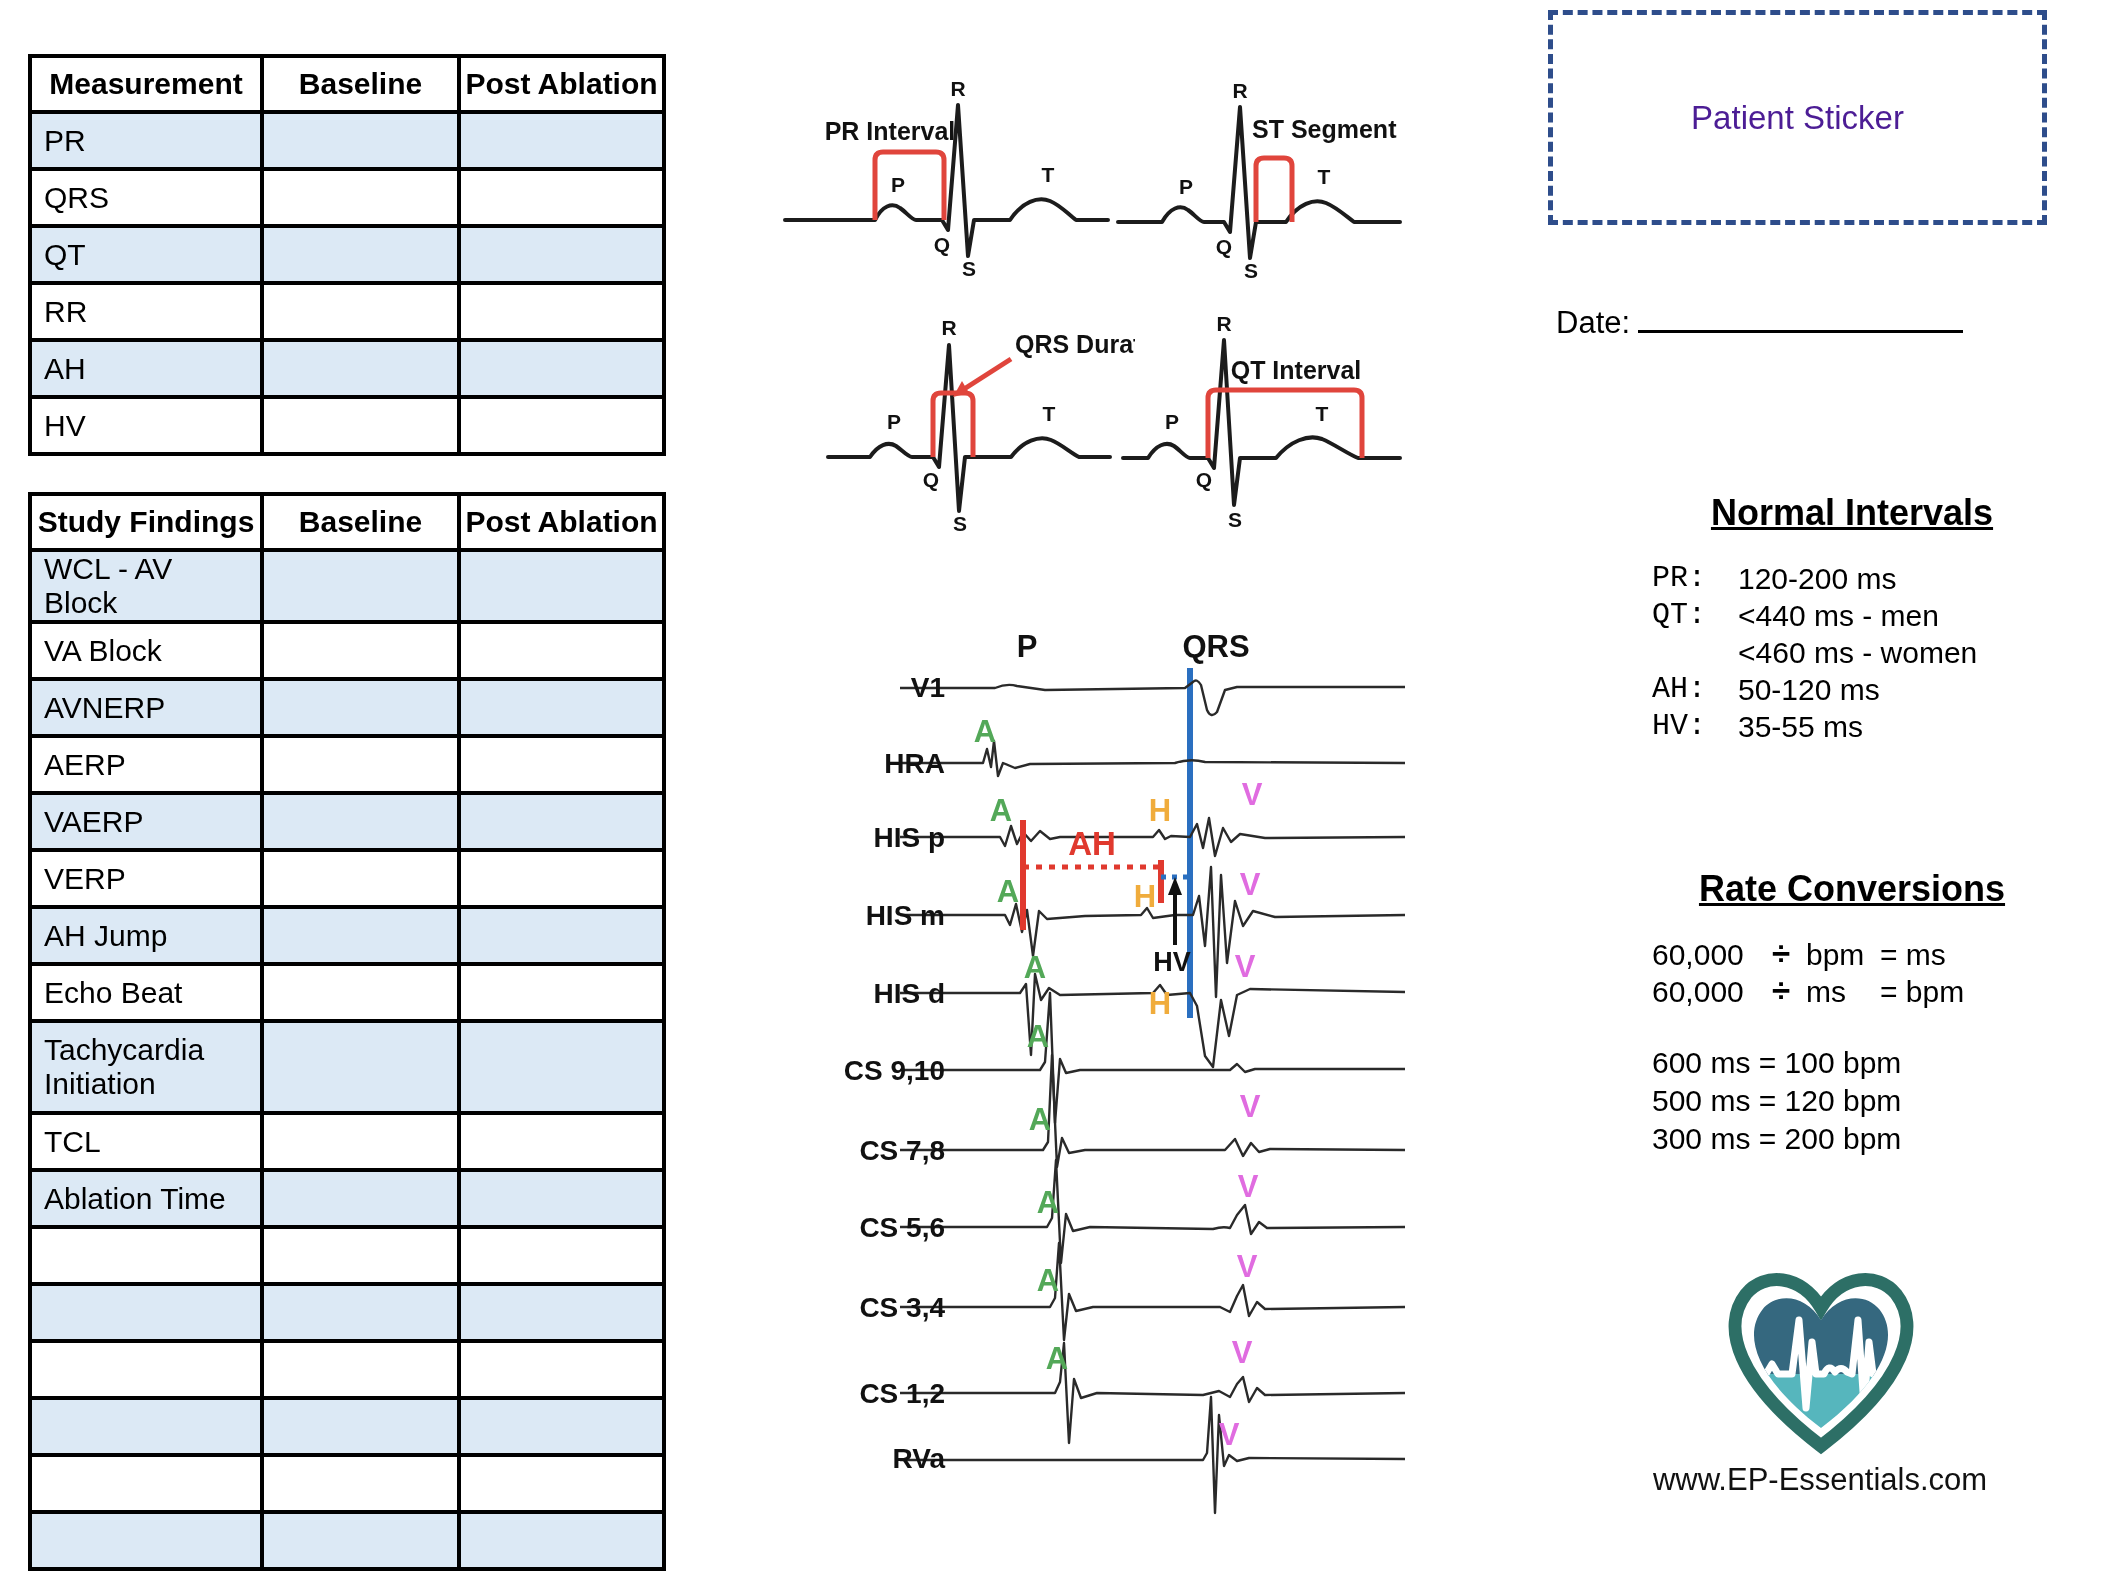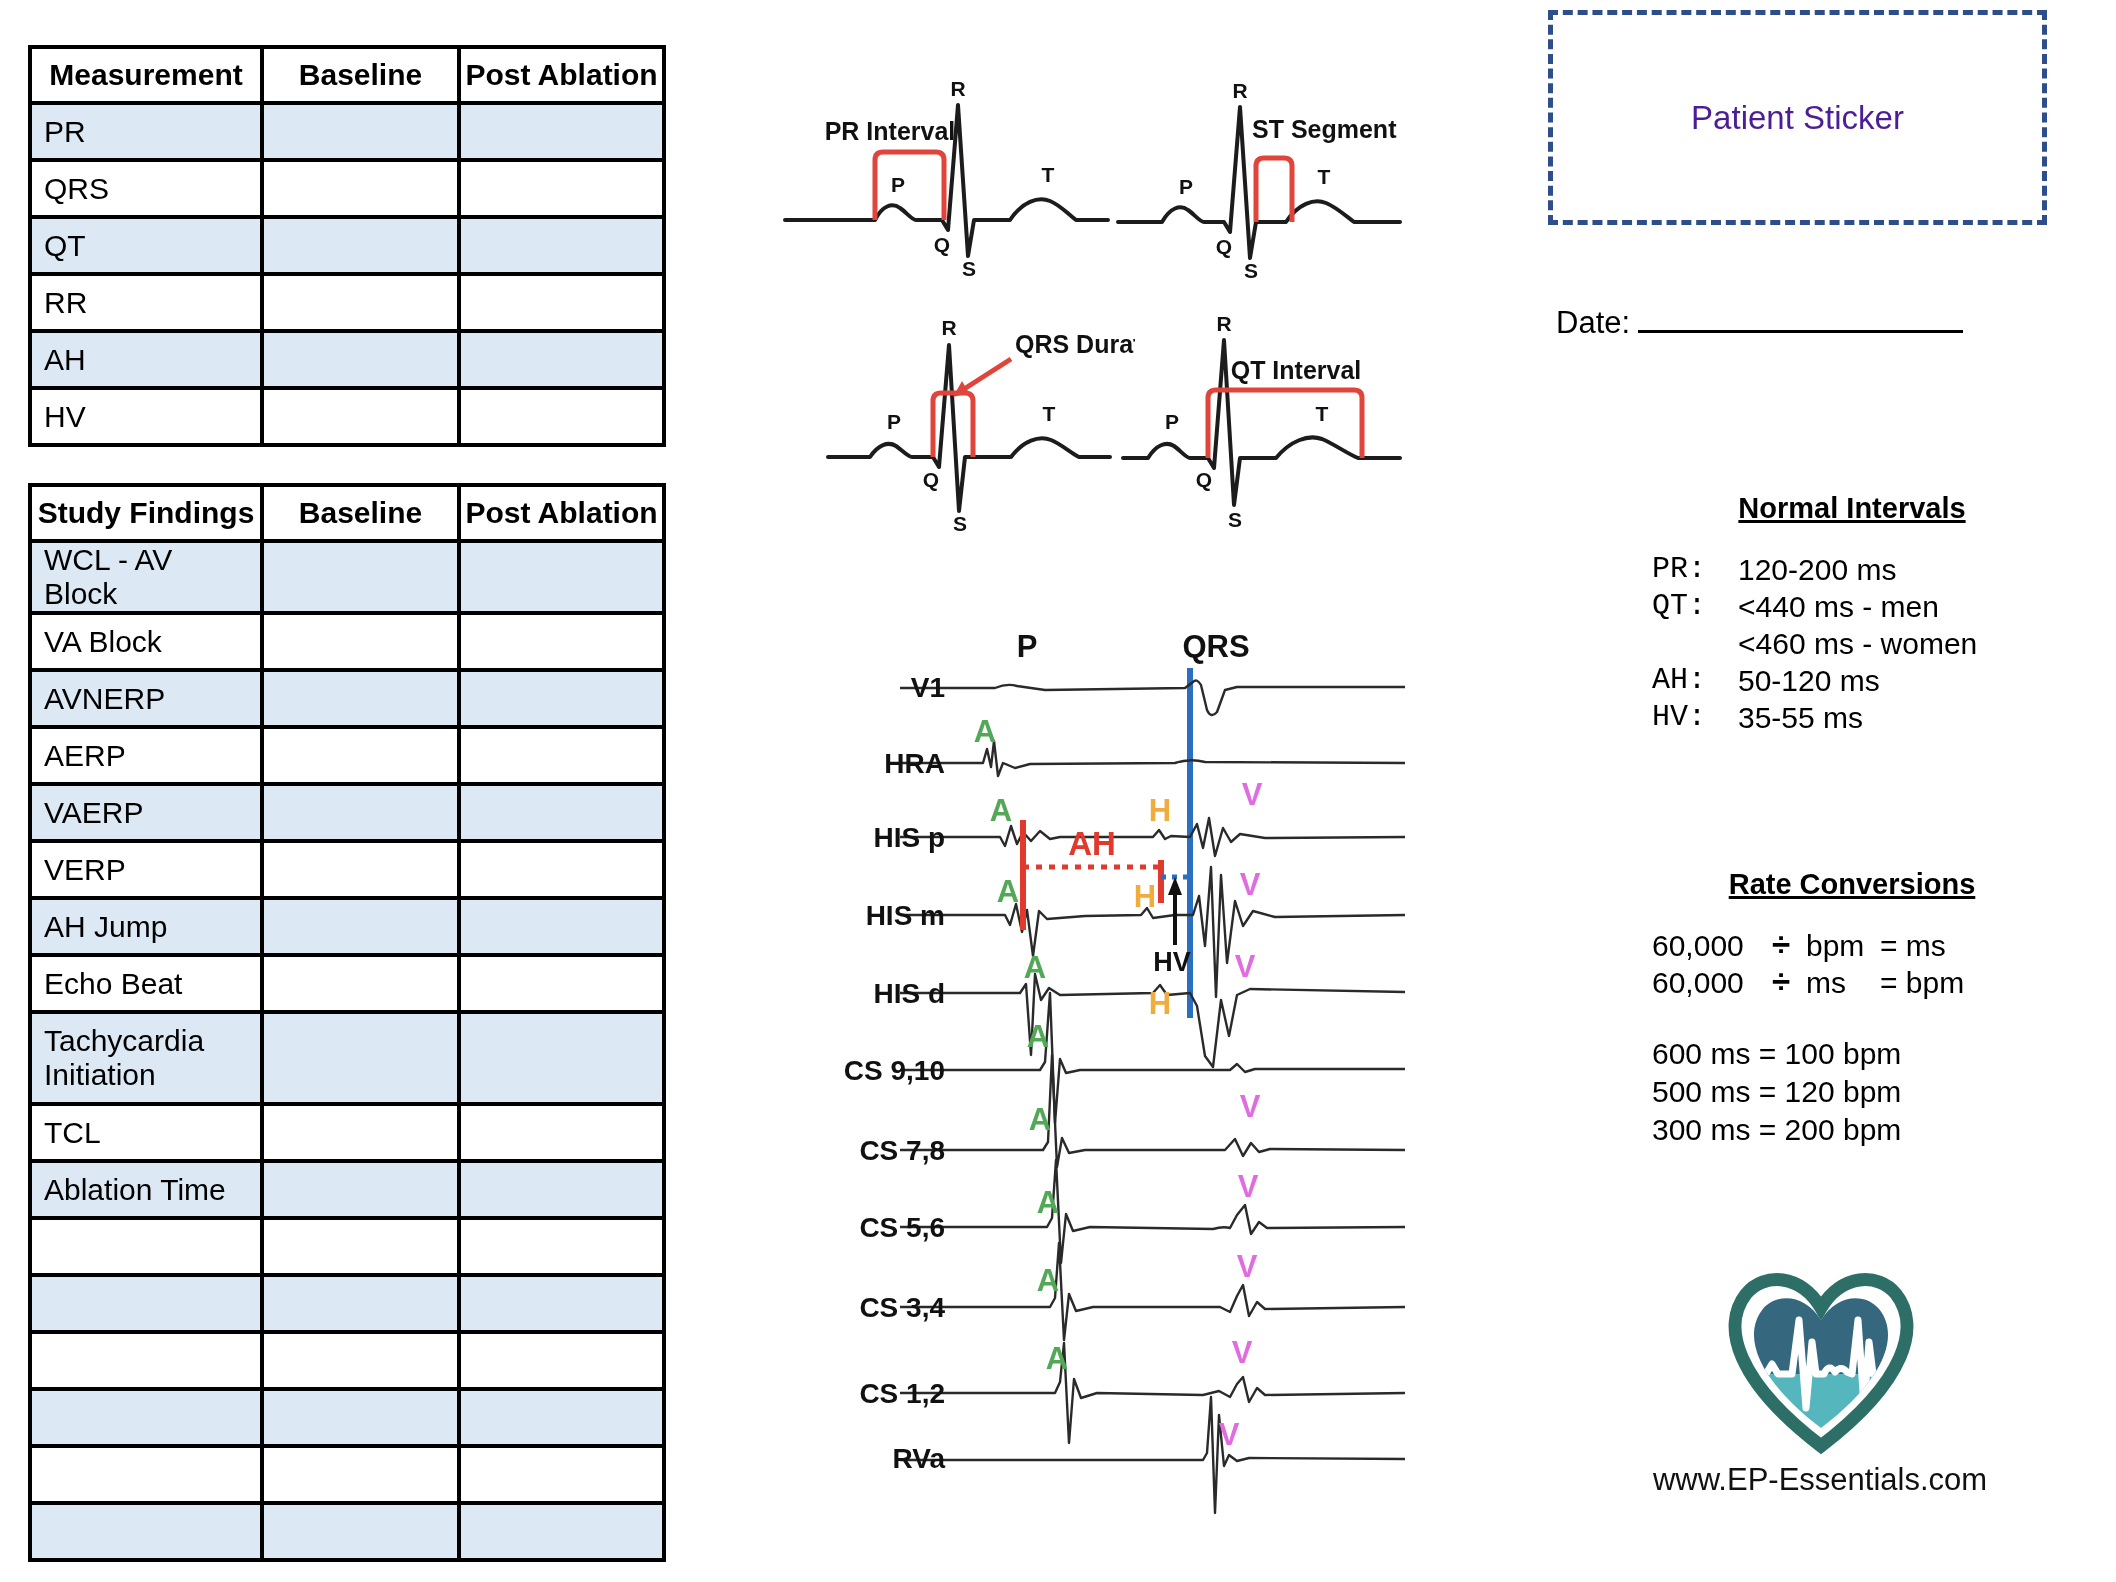--- a/index.html
+++ b/index.html
@@ -1,20 +1,20 @@
 <!DOCTYPE html>
 <html><head>
 <meta charset="utf-8">
 <style>
   html,body{margin:0;padding:0;background:#ffffff;}
   body{font-family:"Liberation Sans",sans-serif;color:#000;}
   #page{position:relative;width:2116px;height:1582px;background:#fff;overflow:hidden;}
 
   
-  table.tbl{border-collapse:collapse;table-layout:fixed;position:absolute;left:28px;background:#fff;}
+  table.tbl{border-collapse:collapse;table-layout:fixed;position:absolute;left:28px;background:#fff;margin-top:9px;}
   table.tbl th,table.tbl td{border:4px solid #000;font-size:30px;overflow:hidden;}
   table.tbl th{font-weight:bold;text-align:center;height:52px;background:#fff;padding:0 4px;}
   table.tbl td{height:53px;padding:0 6px 0 12px;vertical-align:middle;}
   table.tbl td.lbl{font-weight:normal;}
   #measurement-table{top:45px;}
   #findings-table{top:483px;}
   tbody tr:nth-child(odd) td{background:#dce9f5;}
   tbody tr:nth-child(even) td{background:#ffffff;}
   tr.tall td{height:88px;line-height:1.15;}
 
@@ -36,21 +36,21 @@
 
   
   #patient-sticker{position:absolute;left:1548px;top:10px;width:489px;height:205px;
     border:5px dashed #2e4d8b;display:flex;align-items:center;justify-content:center;}
   #patient-sticker span{font-size:33px;color:#4c1d95;}
   #date-row{position:absolute;left:1556px;top:300px;font-size:31px;}
   #date-line{display:inline-block;width:325px;border-bottom:3px solid #000;height:30px;margin-left:8px;}
   .rc-block{position:absolute;width:400px;}
   #normal-intervals{left:1652px;top:492px;}
   #rate-conversions{left:1652px;top:868px;}
-  .sect-title{font-size:29px;font-weight:bold;text-decoration:underline;text-decoration-thickness:3px;text-align:center;margin:0 0 26px 0;}
+  .sect-title{font-size:36px;font-weight:bold;text-decoration:underline;text-decoration-thickness:3px;text-align:center;margin:0 0 26px 0;}
   .ni-row{font-size:30px;line-height:37px;display:flex;}
   .ni-lbl{width:86px;flex:none;font-family:Liberation Mono, monospace;}
   .formula{font-size:30px;line-height:36px;}
   .fa{display:inline-block;width:110px;}
   .fop{font-weight:bold;font-size:33px;display:inline-block;width:38px;text-align:center;}
   .fb{display:inline-block;width:74px;padding-left:6px;}
   .equiv{font-size:30px;line-height:38px;}
   .gap{height:34px;}
   #website{position:absolute;left:1620px;top:1462px;width:400px;text-align:center;font-size:31px;color:#111;}
   #logo{position:absolute;left:1706px;top:1246px;}

